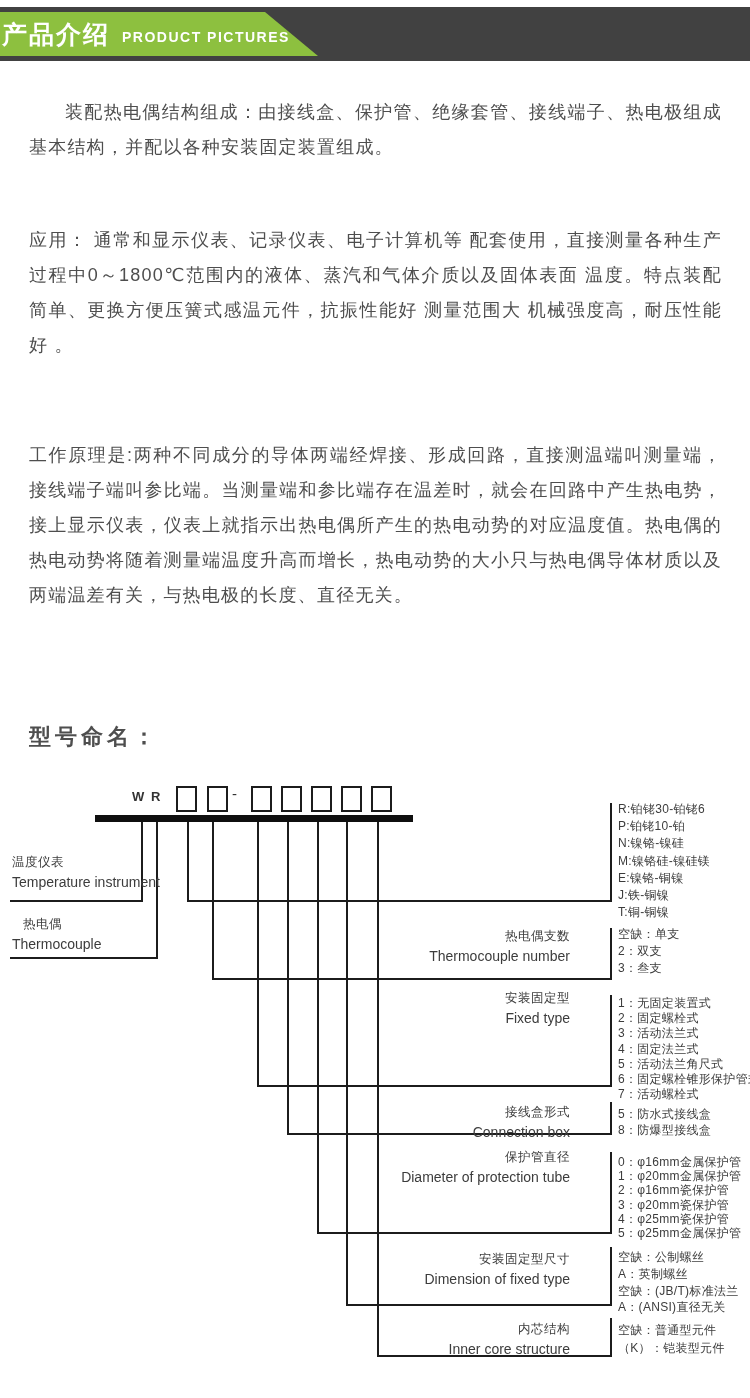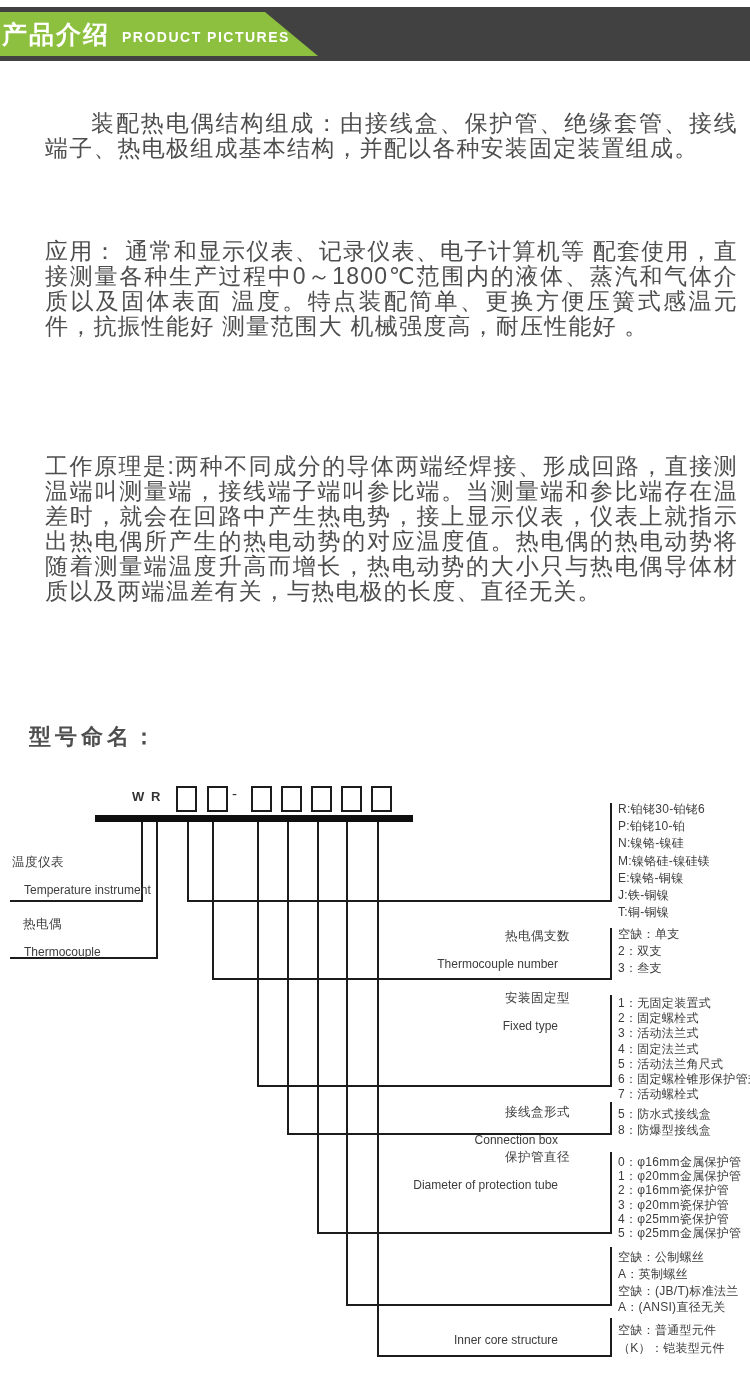--- a/index.html
+++ b/index.html
@@ -9,41 +9,41 @@
   
   .header-bar{position:absolute;left:0;top:7px;width:750px;height:54px;background:#414141;}
   .header-green{position:absolute;left:0;top:12px;width:318px;height:44px;background:#8dc03f;
       clip-path:polygon(0 0,265px 0,318px 100%,0 100%);
       display:flex;align-items:center;padding-left:2px;box-sizing:border-box;}
   .header-cn{color:#ffffff;font-size:25px;font-weight:bold;letter-spacing:2px;white-space:nowrap;}
   .header-en{color:#ffffff;font-size:14px;font-weight:bold;letter-spacing:1.5px;margin-left:12px;
       margin-top:6px;white-space:nowrap;}
 
   
-  .para{position:absolute;left:29px;width:693px;font-size:23px;line-height:25px;
-        color:#4e4e4e;letter-spacing:1.2px;text-align:justify;margin:16px;}
+  .para{position:absolute;left:29px;width:693px;font-size:18px;line-height:35px;
+        color:#4e4e4e;letter-spacing:1.2px;text-align:justify;margin:0;}
   .p1{top:95px;text-indent:2em;}
   .p2{top:223px;}
   .p3{top:438px;}
   .model-heading{position:absolute;left:29px;top:722px;font-size:22px;color:#4e4e4e;
         letter-spacing:4px;margin:0;}
 
   
   .diagram{position:absolute;left:0;top:770px;width:750px;height:628px;}
   .vline{position:absolute;width:2px;background:#1c1c1c;}
   .hline{position:absolute;height:2px;background:#1c1c1c;}
   .bar{position:absolute;left:95px;top:45px;width:318px;height:7px;background:#0f0f0f;}
   .code-letter{position:absolute;top:19px;font-size:13px;font-weight:bold;color:#333;}
   .code-box{position:absolute;top:16px;width:17px;height:22px;border:2px solid #1c1c1c;background:#fff;}
   .code-sep{position:absolute;top:15px;font-size:15px;color:#333;}
 
   .lbl-left{position:absolute;text-align:left;color:#3c3c3c;}
   .lbl-right{position:absolute;right:180px;width:260px;text-align:right;color:#3c3c3c;}
   .lbl-cn{font-size:12.5px;letter-spacing:0.5px;margin:0 0 3px 0;}
-  .lbl-en{font-size:12px;margin:12px;}
+  .lbl-en{font-size:14px;margin:0;}
   .opts{position:absolute;left:618px;color:#3c3c3c;font-size:12px;letter-spacing:0.3px;}
   .opts div{white-space:nowrap;}
 </style>
 </head>
 <body>
 
 <div class="header-bar"></div>
 <div class="header-green">
   <span class="header-cn">产品介绍</span>
   <span class="header-en">PRODUCT PICTURES</span>
@@ -115,21 +115,26 @@
     <p class="lbl-en">Fixed type</p>
   </div>
   <div class="lbl-right" style="top:334px;">
     <p class="lbl-cn">接线盒形式</p>
     <p class="lbl-en">Connection box</p>
   </div>
   <div class="lbl-right" style="top:379px;">
     <p class="lbl-cn">保护管直径</p>
     <p class="lbl-en">Diameter of protection tube</p>
   </div>
+  <div class="lbl-right" style="top:481px;">
+    <p class="lbl-cn">安装固定型尺寸</p>
+    <p class="lbl-en">Dimension of fixed type</p>
+  </div>
   <div class="lbl-right" style="top:551px;">
+    <p class="lbl-cn">内芯结构</p>
     <p class="lbl-en">Inner core structure</p>
   </div>
 
   <div class="opts" style="top:31px;line-height:17.2px;">
     <div>R:铂铑30-铂铑6</div>
     <div>P:铂铑10-铂</div>
     <div>N:镍铬-镍硅</div>
     <div>M:镍铬硅-镍硅镁</div>
     <div>E:镍铬-铜镍</div>
     <div>J:铁-铜镍</div>

